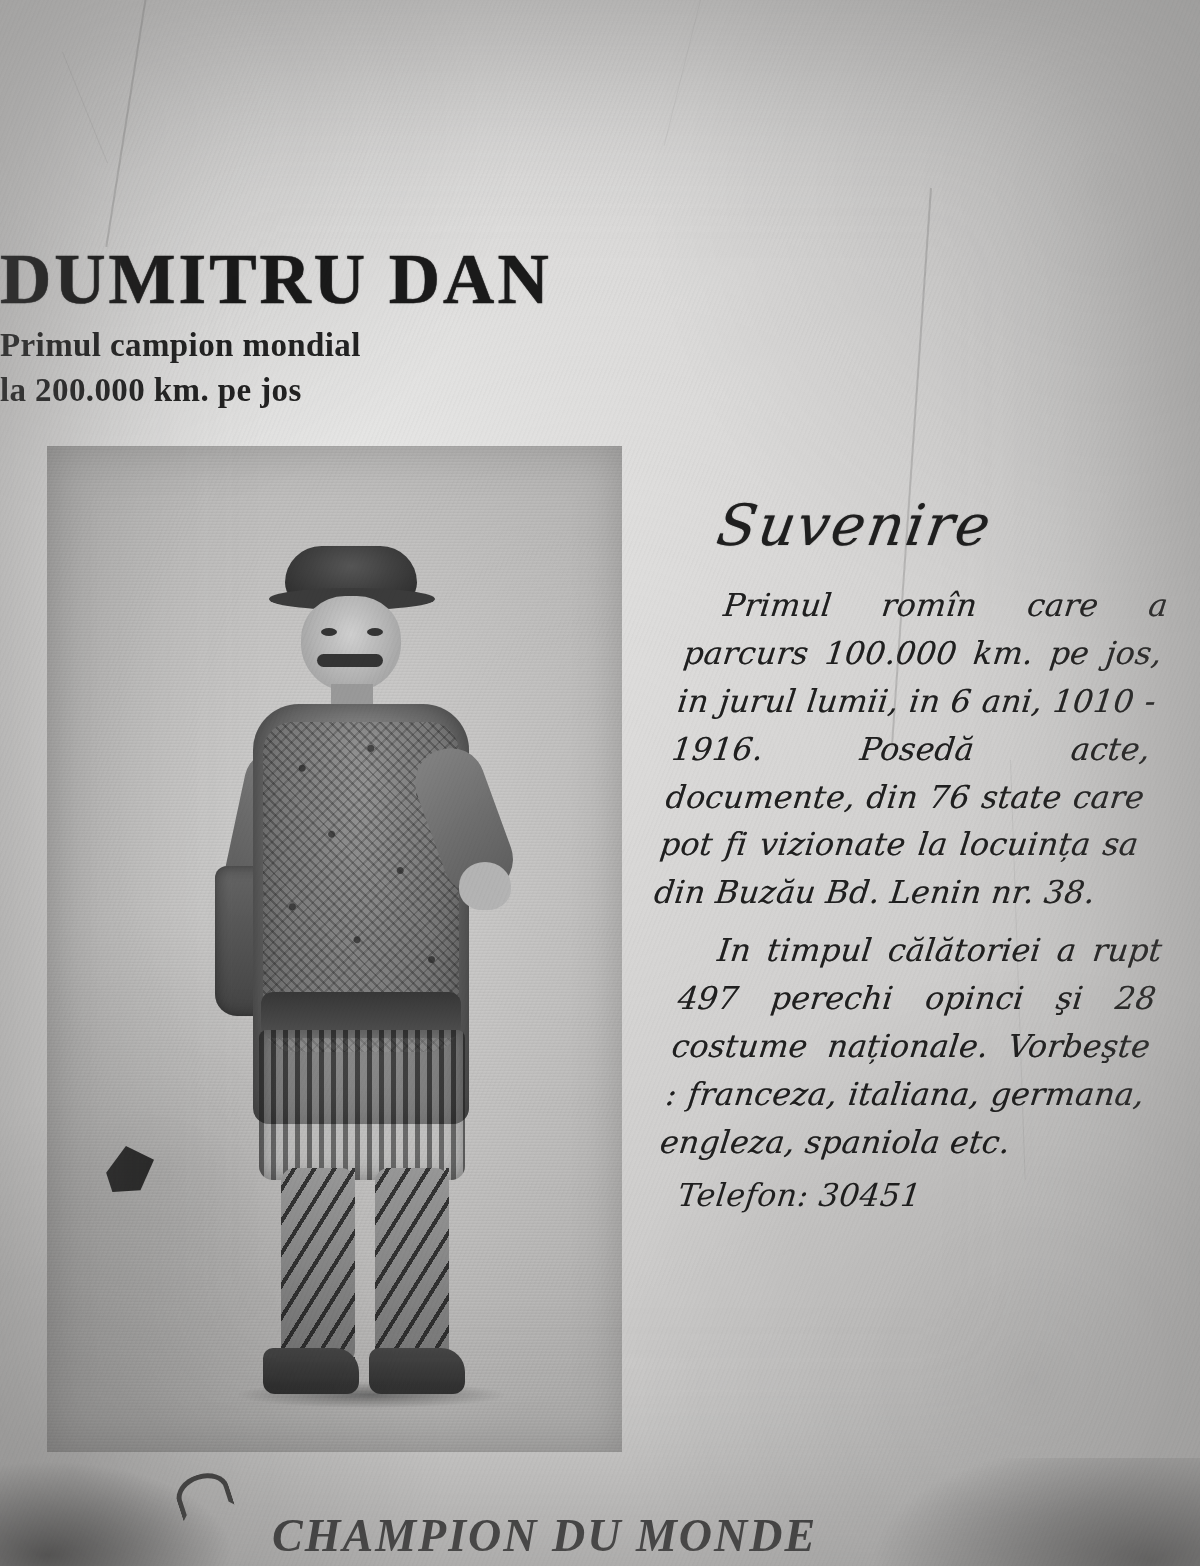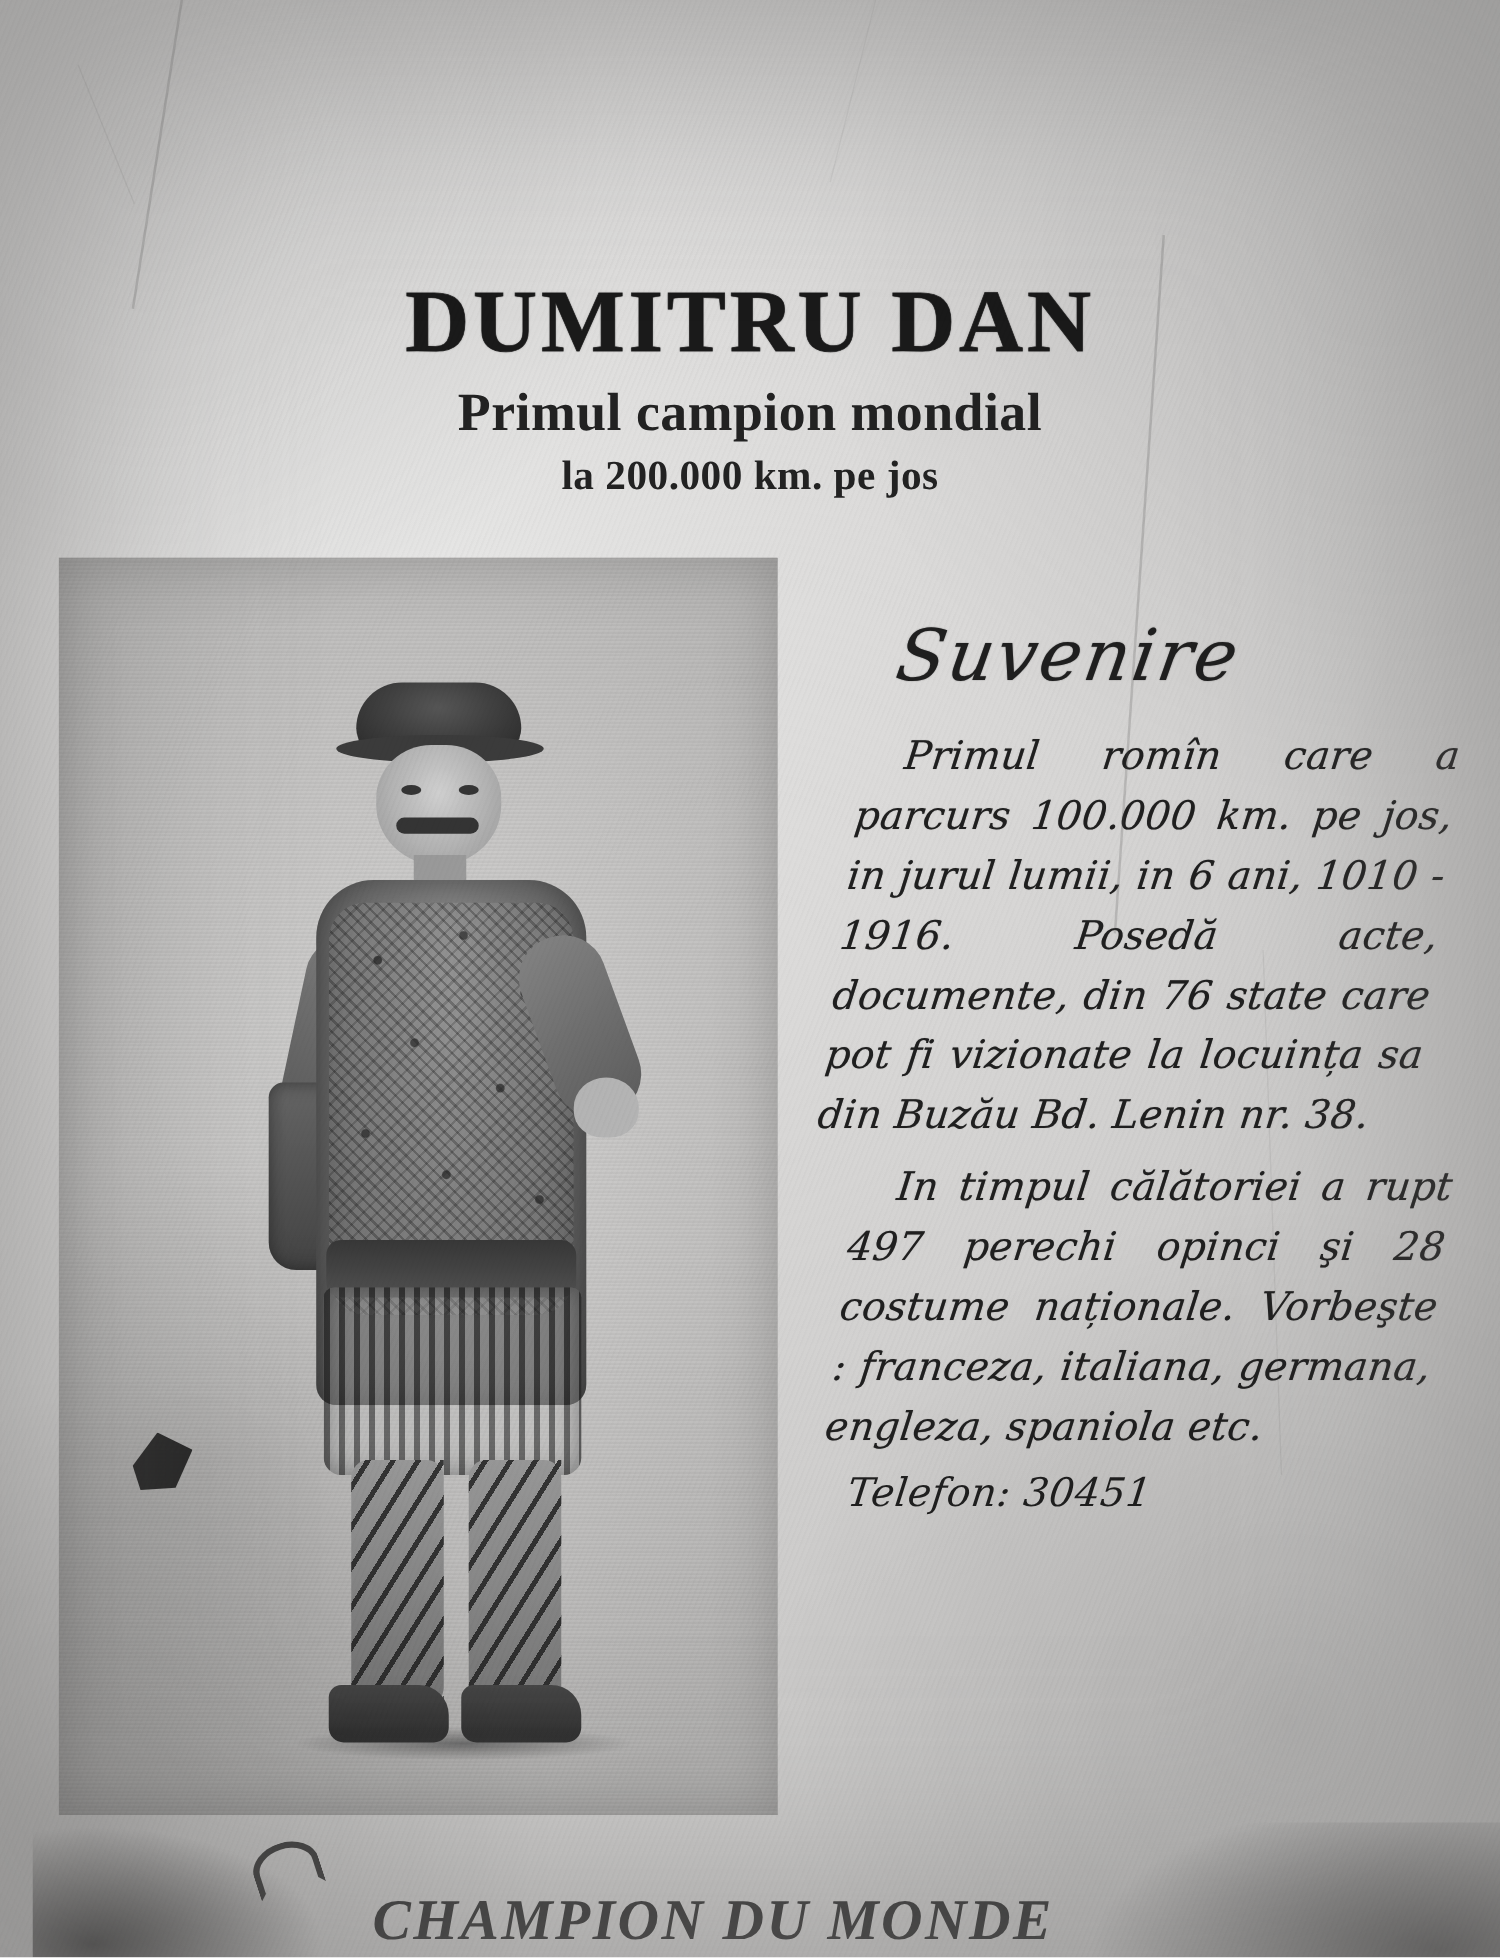--- a/index.html
+++ b/index.html
@@ -55,38 +55,38 @@
   .crease.c1 { left: 146px; top: -10px; width: 1.5px; height: 260px; transform: rotate(9deg); }
   .crease.c2 { left: 62px;  top: 52px;  width: 1px;   height: 120px; transform: rotate(-22deg); opacity:.5;}
   .crease.c3 { left: 930px; top: 188px; width: 1.5px; height: 560px; transform: rotate(4deg); }
   .crease.c4 { left: 1010px;top: 760px; width: 1px;   height: 420px; transform: rotate(-2deg); opacity:.45;}
   .crease.c5 { left: 700px; top: 0px;   width: 1px;   height: 150px; transform: rotate(14deg); opacity:.35;}
 
   
   #masthead {
     position: absolute;
     left: 0; right: 0;
-    top: 224px;
-    text-align: center;
+    top: 245px;
+    text-align: left;
     color: #1b1a18;
   }
   #title {
     font-family: "Liberation Serif", serif;
     font-weight: bold;
     font-size: 71px;
     letter-spacing: 3px;
     line-height: 0.96;
     text-shadow: 0 0 1.5px rgba(40,38,34,0.55);
     -webkit-text-stroke: 0.6px rgba(25,24,22,0.85);
   }
   #subtitle1 {
     margin-top: 14px;
     font-family: "Liberation Serif", serif;
     font-weight: bold;
-    font-size: 43px;
+    font-size: 33px;
     letter-spacing: 0.4px;
     color: #232220;
   }
   #subtitle2 {
     margin-top: 8px;
     font-family: "Liberation Serif", serif;
     font-weight: bold;
     font-size: 33px;
     letter-spacing: 0.4px;
     color: #232220;
@@ -284,21 +284,20 @@
     margin-left: 6px;
   }
 
   
   #bottom-strip {
     position: absolute;
     left: 0; right: 0;
     bottom: 0;
     height: 108px;
     overflow: hidden;
-    margin-left: 26px;
   }
   #bottom-text {
     position: absolute;
     left: 272px;
     bottom: 4px;
     font-family: "Liberation Serif", serif;
     font-style: italic;
     font-weight: bold;
     font-size: 46px;
     letter-spacing: 2px;

